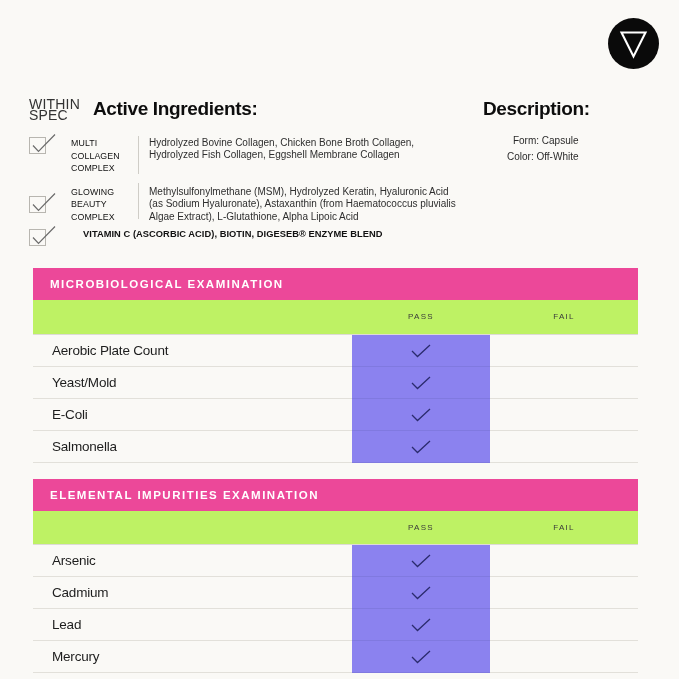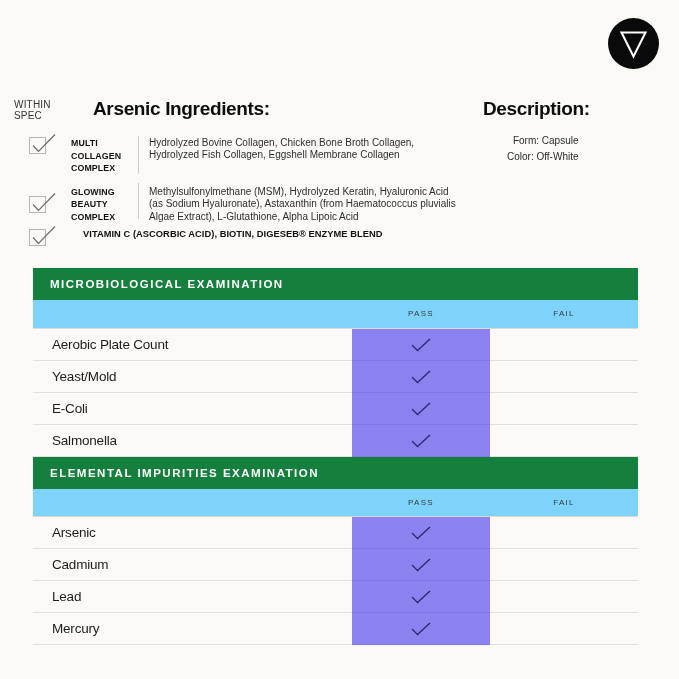--- a/index.html
+++ b/index.html
@@ -42,24 +42,24 @@
     position: absolute;
     top: 18px;
     right: 20px;
     width: 51px;
     height: 51px;
   }
 
   
   .within-spec-label {
     position: absolute;
-    left: 14px;
+    left: 29px;
     top: 99px;
     width: 48px;
-    font-size: 10px;
+    font-size: 14px;
     line-height: 11px;
     letter-spacing: 0.2px;
     color: #333333;
     text-transform: uppercase;
   }
 
   .section-heading {
     font-size: 19px;
     font-weight: 700;
     letter-spacing: -0.35px;
@@ -122,21 +122,21 @@
     left: 1px;
     top: -5px;
     overflow: visible;
   }
 
   .ing-name {
     flex: 0 0 auto;
     width: 62px;
     margin-left: 25px;
     font-size: 8.8px;
-    font-weight: 700;
+    font-weight: 400;
     line-height: 12.5px;
     letter-spacing: 0.1px;
     color: #111111;
     text-transform: uppercase;
     padding-top: 4px;
   }
 
   .ing-divider {
     flex: 0 0 auto;
     width: 1px;
@@ -171,21 +171,21 @@
   
   .tables {
     position: absolute;
     left: 33px;
     top: 268px;
     width: 605px;
   }
 
   .tbl-banner {
     height: 32px;
-    background: #15803d;
+    background: #ec4899;
     color: #ffffff;
     display: flex;
     align-items: center;
     padding-left: 17px;
     font-size: 11.5px;
     font-weight: 700;
     letter-spacing: 1.5px;
     text-transform: uppercase;
   }
 
@@ -193,27 +193,27 @@
     width: 100%;
     border-collapse: collapse;
     table-layout: fixed;
   }
 
   .tbl col.c-name { width: 319px; }
   .tbl col.c-pass { width: 138px; }
   .tbl col.c-fail { width: 148px; }
 
   .tbl th {
-    height: 28px;
+    height: 34px;
     font-size: 8px;
     font-weight: 400;
     letter-spacing: 1.3px;
     color: #3a3a3a;
     text-transform: uppercase;
-    background: #7dd3fc;
+    background: #bef264;
     border-bottom: 1px solid #dddbd5;
     text-align: center;
     vertical-align: middle;
   }
 
   .tbl th.h-name { border-bottom: 1px solid #dddbd5; }
 
   .tbl td {
     height: 32px;
     background: #faf9f6;
@@ -251,21 +251,21 @@
       <circle cx="25.5" cy="25.5" r="25.5" fill="#0a0a0a"></circle>
       <path d="M13.5 14.5 H37.5 L25.5 38.5 Z" fill="none" stroke="#ffffff" stroke-width="2.1" stroke-linejoin="miter"></path>
     </svg>
   </div>
 
   <div class="within-spec-label">
     <div>WITHIN</div>
     <div>SPEC</div>
   </div>
 
-  <div class="section-heading active-heading">Arsenic Ingredients:</div>
+  <div class="section-heading active-heading">Active Ingredients:</div>
 
   <div class="section-heading desc-heading">Description:</div>
   <div class="desc-lines">
     <div>Form: Capsule</div>
     <div>Color: Off-White</div>
   </div>
 
   <div class="ingredients">
 
     <div class="ing-row r1">
@@ -350,21 +350,21 @@
           <td class="td-pass">
             <svg width="22" height="14" viewBox="0 0 22 14">
                 <path d="M2 7 L7.5 12.5 L20 1" fill="none" stroke="#2b2b6e" stroke-width="1.3"></path>
               </svg>
           </td>
           <td class="td-fail"></td>
         </tr>
       </tbody>
     </table>
 
-    <div class="tbl-banner" style="margin-top:0;">ELEMENTAL IMPURITIES EXAMINATION</div>
+    <div class="tbl-banner" style="margin-top:16px;">ELEMENTAL IMPURITIES EXAMINATION</div>
     <table class="tbl">
       <colgroup>
           <col class="c-name">
           <col class="c-pass">
           <col class="c-fail">
         </colgroup>
       <thead>
         <tr>
           <th class="h-name"></th>
           <th>PASS</th>

